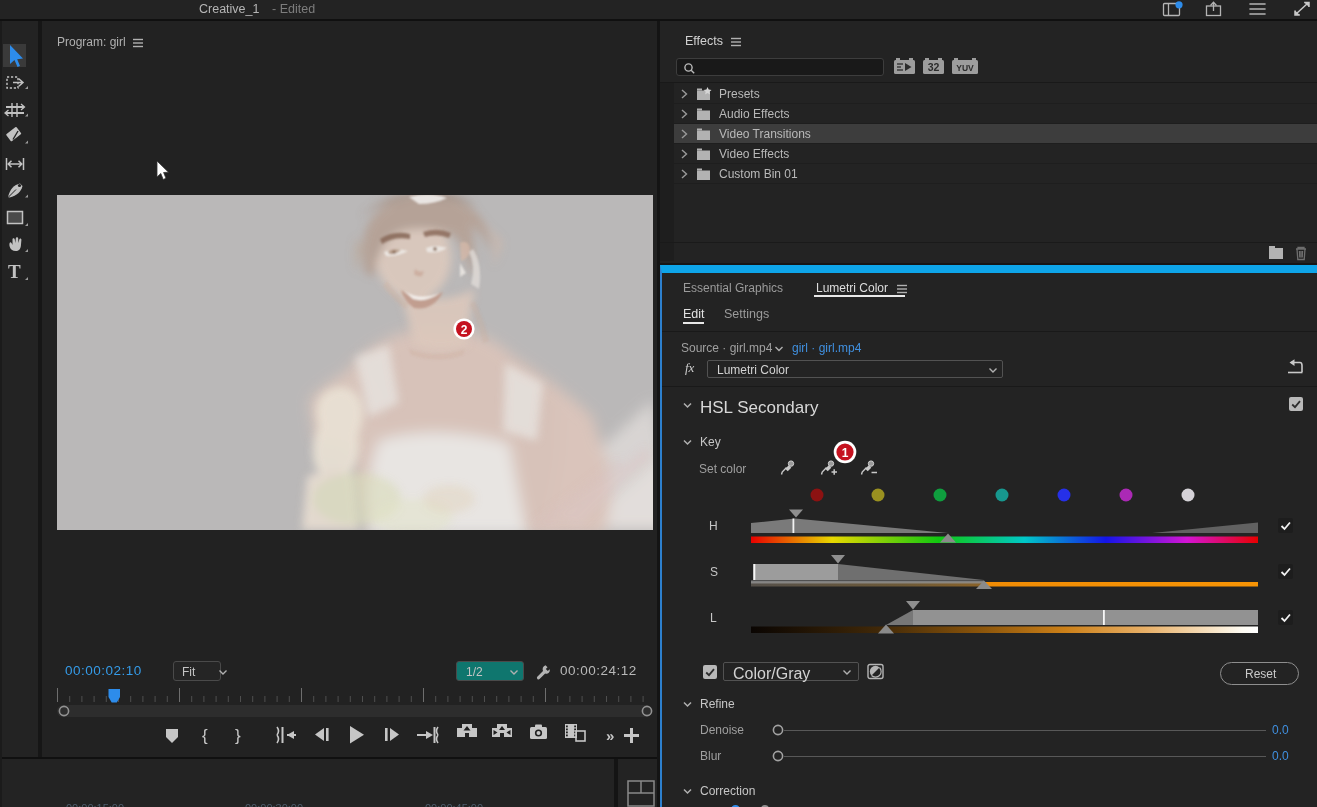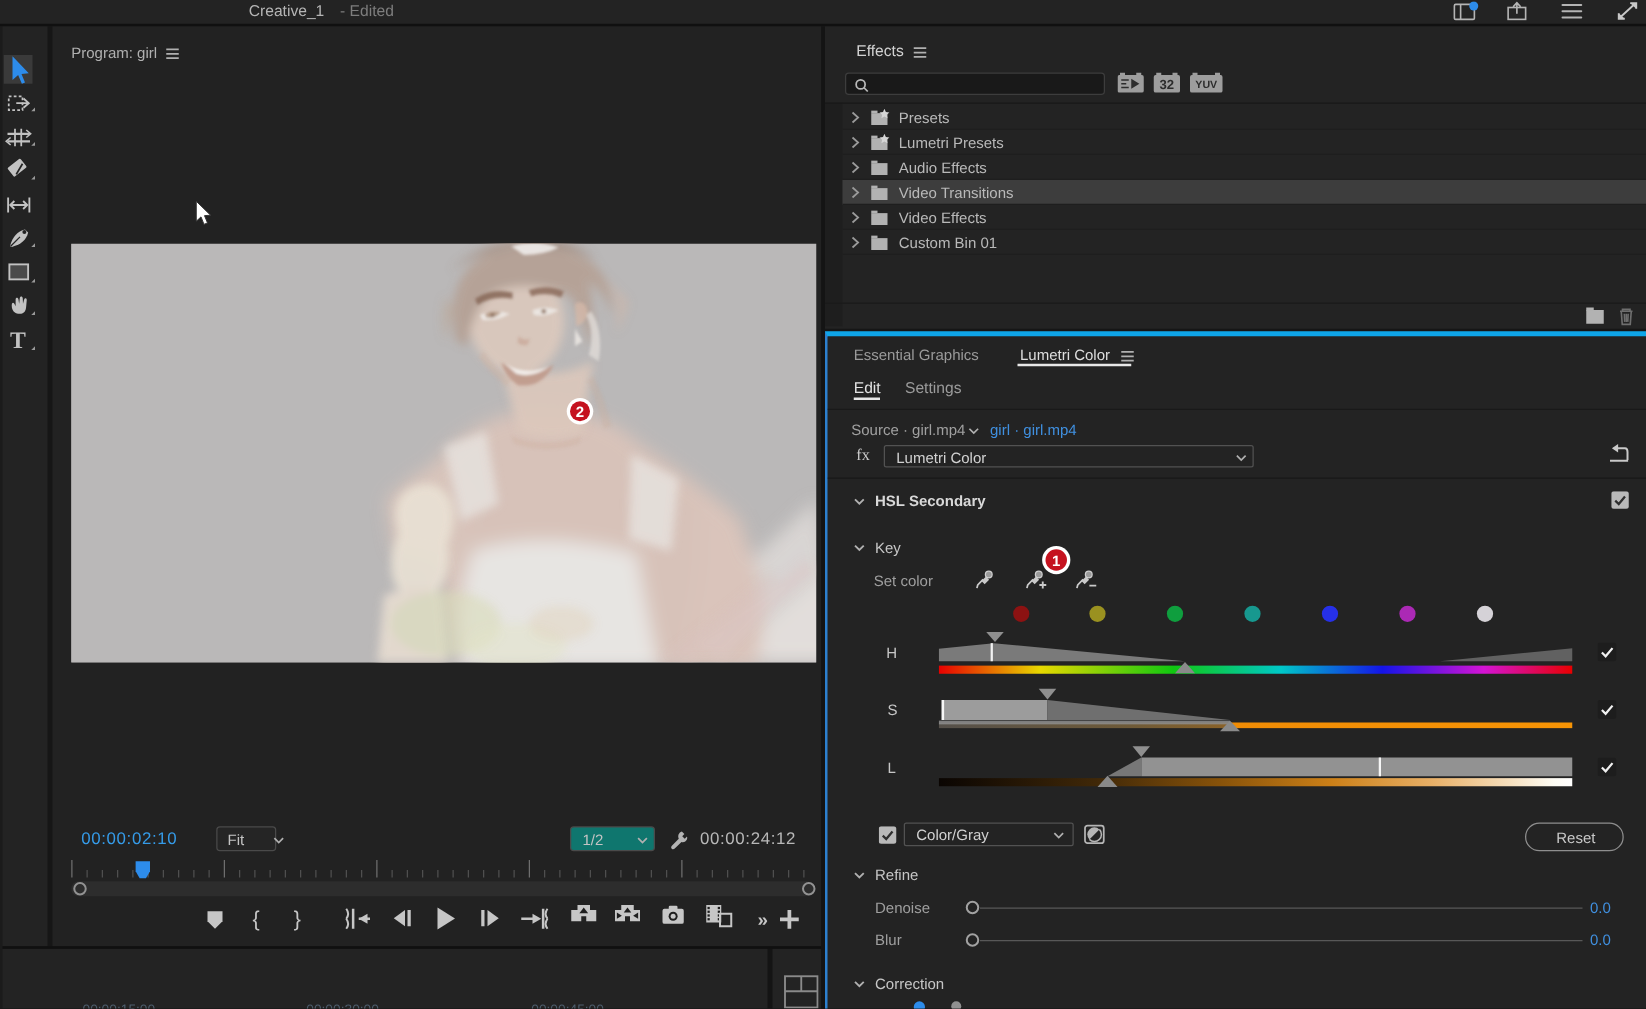--- a/index.html
+++ b/index.html
@@ -408,31 +408,20 @@
           </svg>
 <span style="position:absolute;left:45px;top:3px;color:#b9b9b9;font-size:12px;white-space:nowrap">Presets</span>
 </div>
 <div style="position:relative;height:20px;width:643px;border-bottom:1px solid #1e1e1e;box-sizing:border-box">
 <svg style="position:absolute;left:6px;top:5px" width="8" height="10" viewBox="0 0 8 10">
             <path d="M2 1 L6.5 5 L2 9" stroke="#9a9a9a" stroke-width="1.4" fill="none"></path>
           </svg>
 <svg style="position:absolute;left:22px;top:3px" width="16" height="14" viewBox="0 0 16 14">
             <rect x="1" y="1.5" width="5" height="2" fill="#b2b2b2"></rect>
             <rect x="1" y="3.5" width="13" height="9.5" fill="#b2b2b2"></rect>
-            <path d="M11.5 0 L12.7 2.6 L15.5 2.9 L13.4 4.8 L14 7.6 L11.5 6.1 L9.1 7.6 L9.7 4.8 L7.6 2.9 L10.4 2.6 Z" fill="#d5d5d5"></path>
-          </svg>
-<span style="position:absolute;left:45px;top:3px;color:#b9b9b9;font-size:12px;white-space:nowrap">Lumetri Presets</span>
-</div>
-<div style="position:relative;height:20px;width:643px;border-bottom:1px solid #1e1e1e;box-sizing:border-box">
-<svg style="position:absolute;left:6px;top:5px" width="8" height="10" viewBox="0 0 8 10">
-            <path d="M2 1 L6.5 5 L2 9" stroke="#9a9a9a" stroke-width="1.4" fill="none"></path>
-          </svg>
-<svg style="position:absolute;left:22px;top:3px" width="16" height="14" viewBox="0 0 16 14">
-            <rect x="1" y="1.5" width="5" height="2" fill="#b2b2b2"></rect>
-            <rect x="1" y="3.5" width="13" height="9.5" fill="#b2b2b2"></rect>
           </svg>
 <span style="position:absolute;left:45px;top:3px;color:#b9b9b9;font-size:12px;white-space:nowrap">Audio Effects</span>
 </div>
 <div style="position:relative;height:20px;background:#3d3d3d;width:643px;border-bottom:1px solid #1e1e1e;box-sizing:border-box">
 <svg style="position:absolute;left:6px;top:5px" width="8" height="10" viewBox="0 0 8 10">
             <path d="M2 1 L6.5 5 L2 9" stroke="#9a9a9a" stroke-width="1.4" fill="none"></path>
           </svg>
 <svg style="position:absolute;left:22px;top:3px" width="16" height="14" viewBox="0 0 16 14">
             <rect x="1" y="1.5" width="5" height="2" fill="#b2b2b2"></rect>
             <rect x="1" y="3.5" width="13" height="9.5" fill="#b2b2b2"></rect>
@@ -468,59 +457,59 @@
     <g stroke="#6e6e6e" stroke-width="1.3" fill="none">
       <path d="M28 4 L38 4 M30 4 L30 2.5 L36 2.5 L36 4"></path>
       <path d="M29 4 L29.8 14.5 L36.2 14.5 L37 4"></path>
       <line x1="31.5" y1="6" x2="31.8" y2="12.5"></line>
           <line x1="33" y1="6" x2="33" y2="12.5"></line>
           <line x1="34.5" y1="6" x2="34.2" y2="12.5"></line>
     </g>
   </svg>
 </div>
 
-<div class="abs" style="left:660px;top:265px;width:657px;height:542px;background:#232323;border-top:4px solid #0ea5e9;border-left:2px solid #2d80ce;overflow:hidden" id="lumetri">
+<div class="abs" style="left:660px;top:265px;width:657px;height:542px;background:#232323;border-top:8px solid #0ea5e9;border-left:2px solid #2d80ce;overflow:hidden" id="lumetri">
   <span style="position:absolute;left:21px;top:8px;color:#9b9b9b;font-size:12px;white-space:nowrap">Essential Graphics</span>
   <span style="position:absolute;left:154px;top:8px;color:#dedede;font-size:12px;white-space:nowrap">Lumetri Color</span>
   <svg style="position:absolute;left:233px;top:10px" width="14" height="12" viewBox="0 0 14 12">
         <g stroke="#b0b0b0" stroke-width="1.4">
           <line x1="2" y1="2.5" x2="12" y2="2.5"></line>
           <line x1="2" y1="6" x2="12" y2="6"></line>
           <line x1="2" y1="9.5" x2="12" y2="9.5"></line>
         </g>
       </svg>
   <div style="position:absolute;left:152px;top:22px;width:91px;height:2px;background:#e8e8e8"></div>
   <span style="position:absolute;left:21px;top:34px;color:#e2e2e2;font-size:12.5px">Edit</span>
   <div style="position:absolute;left:21px;top:49px;width:21px;height:2px;background:#e8e8e8"></div>
   <span style="position:absolute;left:62px;top:34px;color:#9b9b9b;font-size:12.5px">Settings</span>
   <div style="position:absolute;left:0;top:58px;width:655px;height:1px;background:#191919"></div>
 
   <span style="position:absolute;left:19px;top:68px;color:#a0a0a0;font-size:12px">Source · girl.mp4</span>
   <svg style="position:absolute;left:112px;top:72px" width="10" height="8" viewBox="0 0 10 8">
         <path d="M1.5 2 L5 5.5 L8.5 2" stroke="#b0b0b0" stroke-width="1.4" fill="none"></path>
       </svg>
   <span style="position:absolute;left:130px;top:68px;color:#4090e0;font-size:12px">girl · girl.mp4</span>
-  <span style="position:absolute;left:23px;top:87px;color:#cccccc;font-size:13px;font-family:'Liberation Serif',serif">fx</span>
+  <span style="position:absolute;left:23px;top:87px;color:#cccccc;font-size:13px;font-style:italic;font-family:'Liberation Serif',serif">fx</span>
   <div style="position:absolute;left:45px;top:87px;width:296px;height:18px;border:1px solid #525252;border-radius:2px;background:#232323">
     <span style="position:absolute;left:9px;top:2px;color:#d2d2d2;font-size:12px">Lumetri Color</span>
     <svg style="position:absolute;left:280px;top:6px" width="10" height="7" viewBox="0 0 10 7">
           <path d="M1.5 1.5 L5 5 L8.5 1.5" stroke="#b0b0b0" stroke-width="1.4" fill="none"></path>
         </svg>
   </div>
   <svg style="position:absolute;left:624px;top:86px" width="18" height="18" viewBox="0 0 18 18">
     <path d="M5 3.5 L14 3.5 C15.5 3.5 16 5 16 6.5 L16 13" stroke="#c9c9c9" stroke-width="1.6" fill="none"></path>
     <path d="M8.5 0.2 L3.5 3.5 L8.5 7 Z" fill="#c9c9c9"></path>
     <path d="M2 13.5 L16.5 13.5" stroke="#c9c9c9" stroke-width="1.6"></path>
   </svg>
   <div style="position:absolute;left:0;top:113px;width:655px;height:1px;background:#191919"></div>
 
   <svg style="position:absolute;left:20px;top:128px" width="11" height="9" viewBox="0 0 11 9">
         <path d="M2 2.5 L5.5 6 L9 2.5" stroke="#b0b0b0" stroke-width="1.5" fill="none"></path>
       </svg>
-  <span style="position:absolute;left:38px;top:125px;color:#d8d8d8;font-size:12px;font-weight:bold">HSL Secondary</span>
+  <span style="position:absolute;left:38px;top:125px;color:#d8d8d8;font-size:17px;font-weight:normal">HSL Secondary</span>
   <svg style="position:absolute;left:627px;top:124px" width="15" height="15" viewBox="0 0 15 15">
         <rect x="0" y="0" width="14" height="14" rx="2" fill="#b9b9b9"></rect>
         <path d="M3.2 7.5 L6 10.2 L11 4.2" stroke="#2e2e2e" stroke-width="1.8" fill="none"></path>
       </svg>
 
   <svg style="position:absolute;left:20px;top:165px" width="11" height="9" viewBox="0 0 11 9">
         <path d="M2 2.5 L5.5 6 L9 2.5" stroke="#b0b0b0" stroke-width="1.5" fill="none"></path>
       </svg>
   <span style="position:absolute;left:38px;top:162px;color:#c6c6c6;font-size:12px">Key</span>
 
@@ -630,21 +619,21 @@
   <svg style="position:absolute;left:616px;top:337px" width="16" height="16" viewBox="0 0 16 16">
         <rect x="0" y="0" width="15" height="15" rx="2" fill="#1d1d1d"></rect>
         <path d="M3.5 8 L6.5 11 L12 4.5" stroke="#f0f0f0" stroke-width="1.8" fill="none"></path>
       </svg>
 
   <svg style="position:absolute;left:41px;top:392px" width="15" height="15" viewBox="0 0 15 15">
         <rect x="0" y="0" width="14" height="14" rx="2" fill="#b9b9b9"></rect>
         <path d="M3.2 7.5 L6 10.2 L11 4.2" stroke="#2e2e2e" stroke-width="1.8" fill="none"></path>
       </svg>
   <div style="position:absolute;left:61px;top:389px;width:136px;height:19px;border:1px solid #525252;border-radius:2px;background:#232323">
-    <span style="position:absolute;left:9px;top:2px;color:#d2d2d2;font-size:12px">Color/Gray</span>
+    <span style="position:absolute;left:9px;top:2px;color:#d2d2d2;font-size:16px">Color/Gray</span>
     <svg style="position:absolute;left:118px;top:6px" width="10" height="7" viewBox="0 0 10 7">
           <path d="M1.5 1.5 L5 5 L8.5 1.5" stroke="#b0b0b0" stroke-width="1.4" fill="none"></path>
         </svg>
   </div>
   <svg style="position:absolute;left:205px;top:390px" width="18" height="18" viewBox="0 0 18 18">
     <rect x="1" y="1.5" width="15" height="14" rx="2" fill="none" stroke="#b5b5b5" stroke-width="1.4"></rect>
     <path d="M4.5 12.5 A5 5 0 0 1 12.5 4.5 Z" fill="#b5b5b5"></path>
     <path d="M12.5 4.5 A5 5 0 0 1 4.5 12.5" fill="none" stroke="#b5b5b5" stroke-width="1.2"></path>
   </svg>
   <div style="position:absolute;left:558px;top:389px;width:79px;height:23px;border:1px solid #8e8e8e;border-radius:12px">

